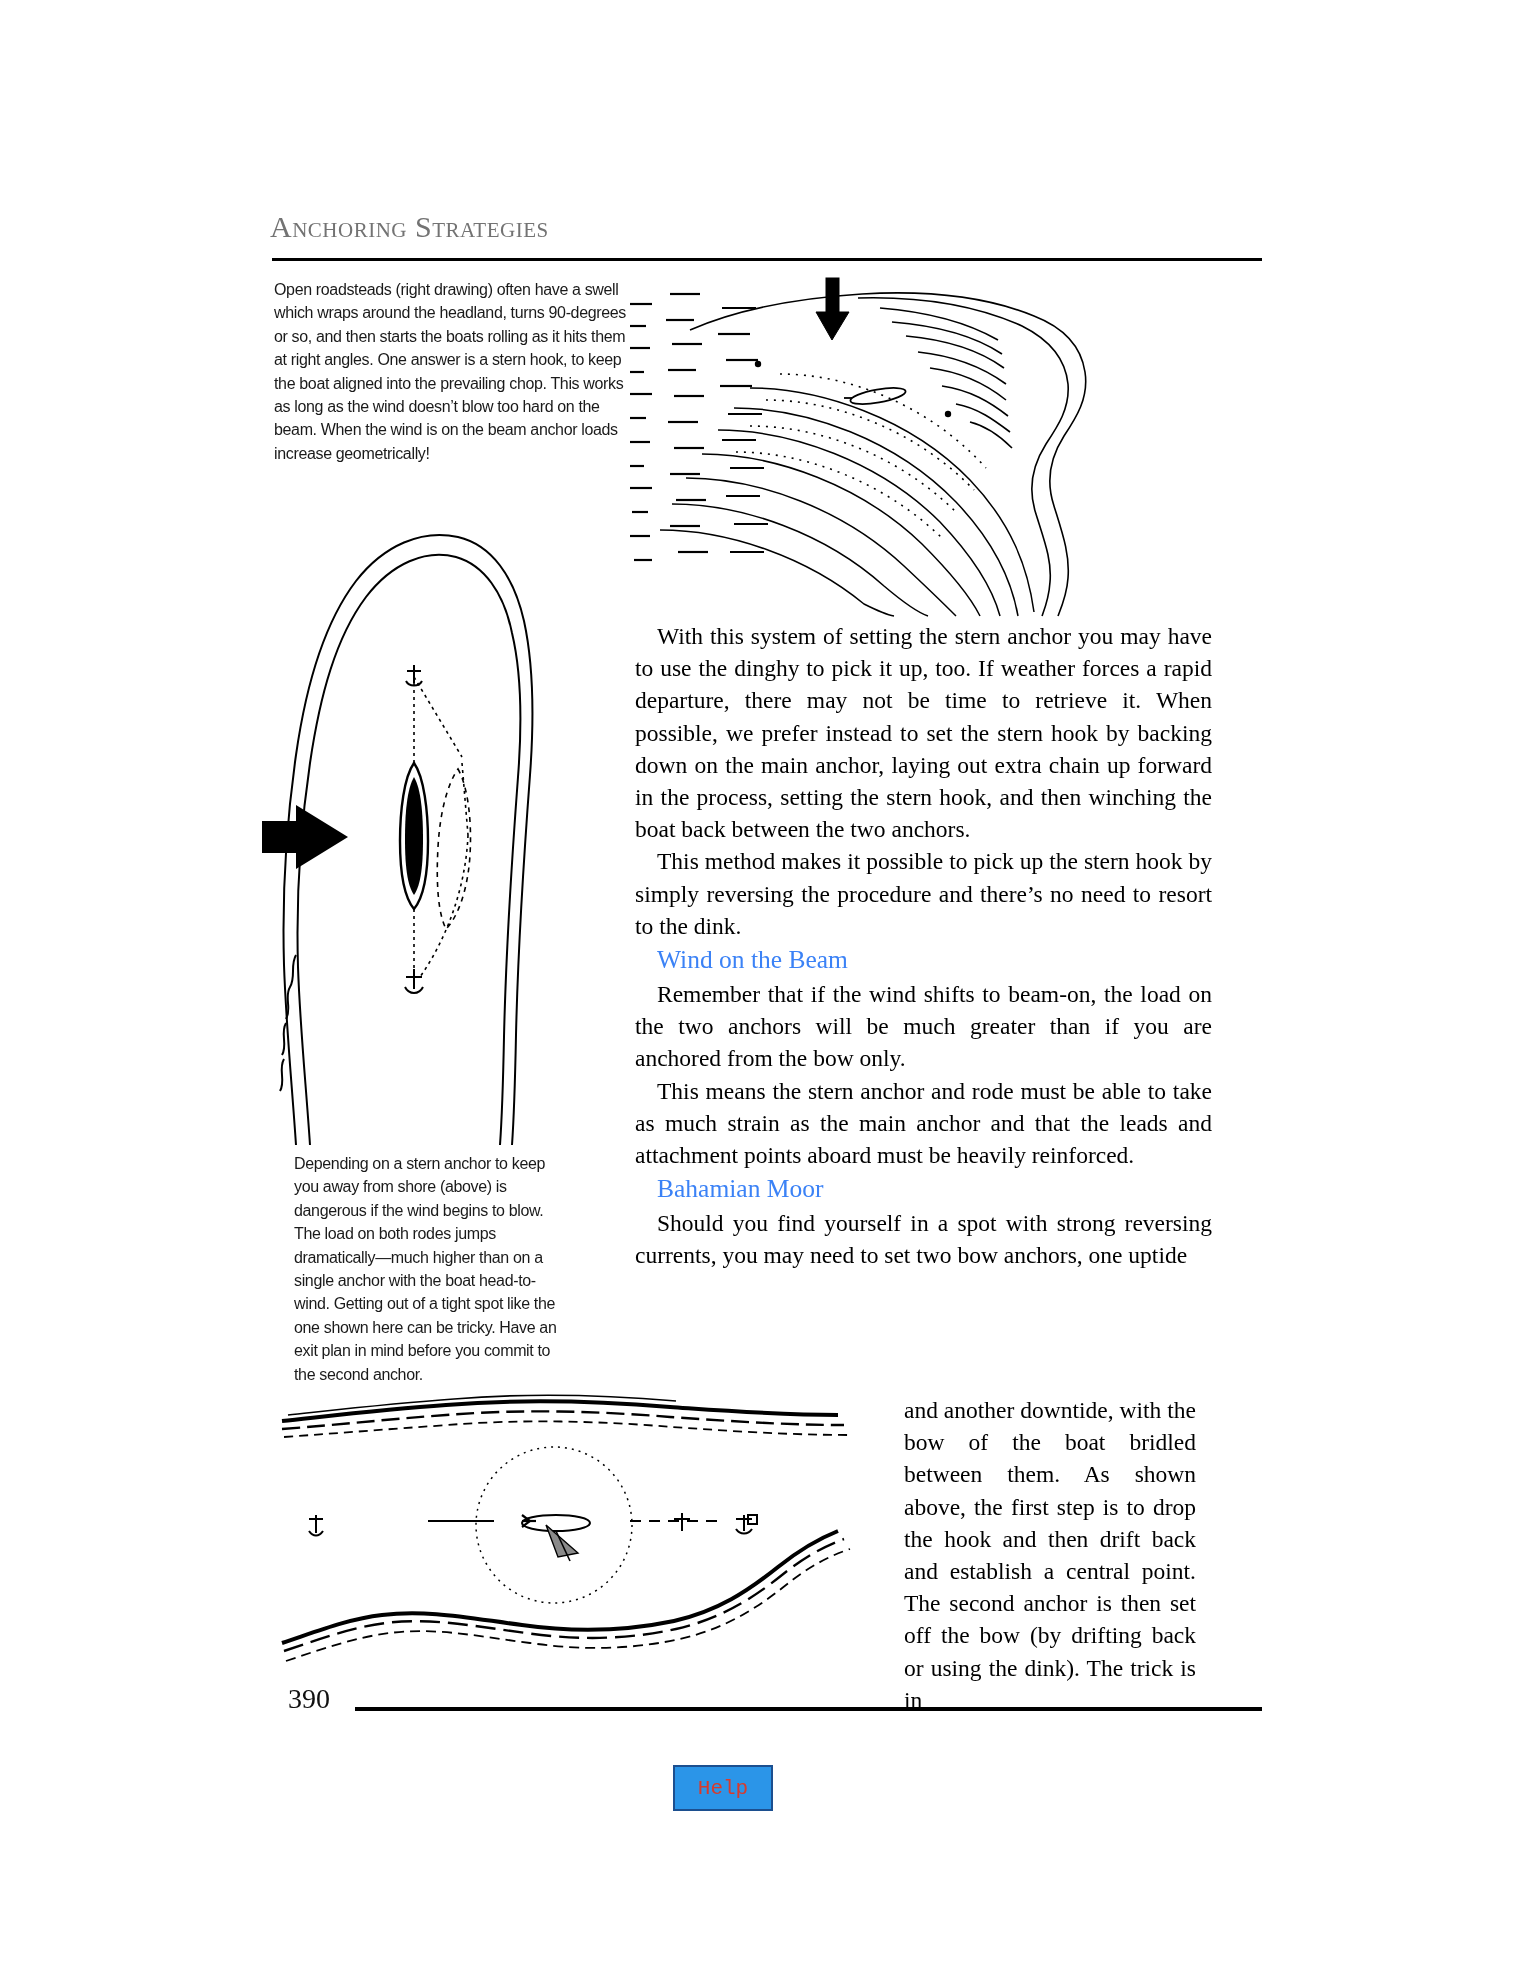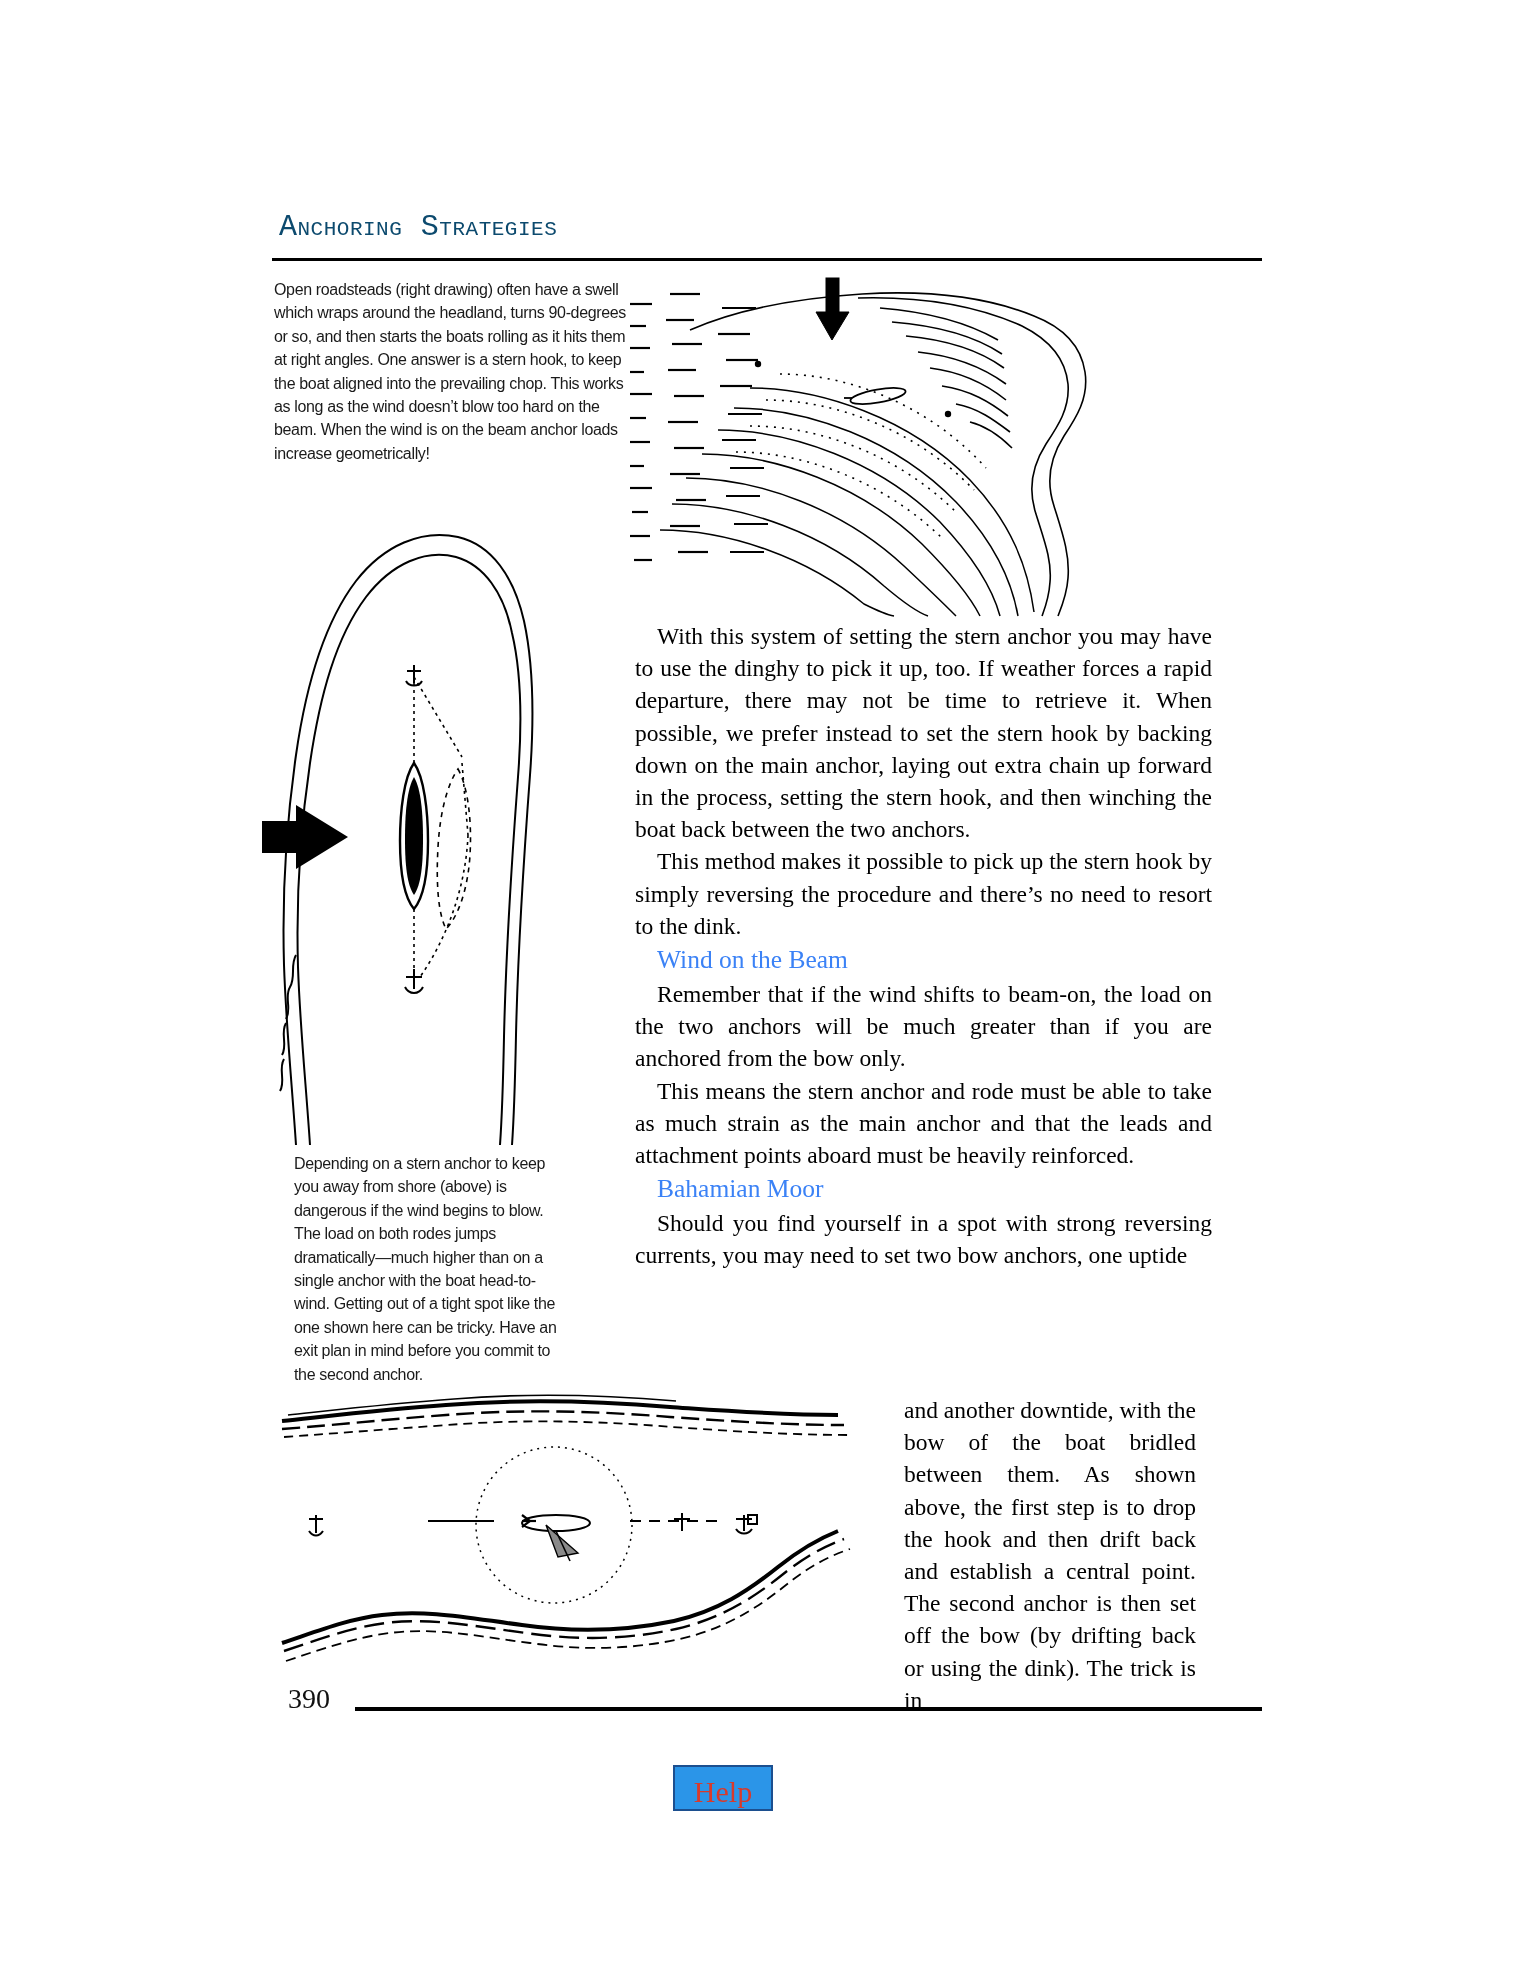--- a/index.html
+++ b/index.html
@@ -19,27 +19,27 @@
     position: absolute;
     left: 0; top: 0;
     width: 1530px;
     height: 1980px;
     background: #ffffff;
   }
 
   
   .running-head {
     position: absolute;
-    left: 279px;
+    left: 270px;
     top: 210px;
     width: 700px;
-    font-family: Liberation Mono, monospace;
+    font-family: Liberation Serif, serif;
     font-size: 30px;
     letter-spacing: 0.5px;
-    color: #0c4a6e;
+    color: #737373;
     font-variant: small-caps;
     white-space: nowrap;
   }
   .head-rule {
     position: absolute;
     left: 272px;
     top: 258px;
     width: 990px;
     height: 3px;
     background: #000000;
@@ -125,24 +125,24 @@
   
   .help-button {
     position: absolute;
     left: 673px;
     top: 1765px;
     width: 96px;
     height: 42px;
     background: #2b95e8;
     border: 2px solid #1c4f8f;
     display: flex;
-    align-items: flex-end;
+    align-items: center;
     justify-content: center;
-    font-family: Liberation Serif, serif;
-    font-size: 30px;
+    font-family: Liberation Mono, monospace;
+    font-size: 21px;
     color: #d93a2b;
     cursor: pointer;
   }
 
   
   .figure { position: absolute; }
   #fig-headland { left: 630px; top: 268px; }
   #fig-cove     { left: 262px; top: 525px; }
   #fig-bahamian { left: 278px; top: 1385px; }
 </style>

